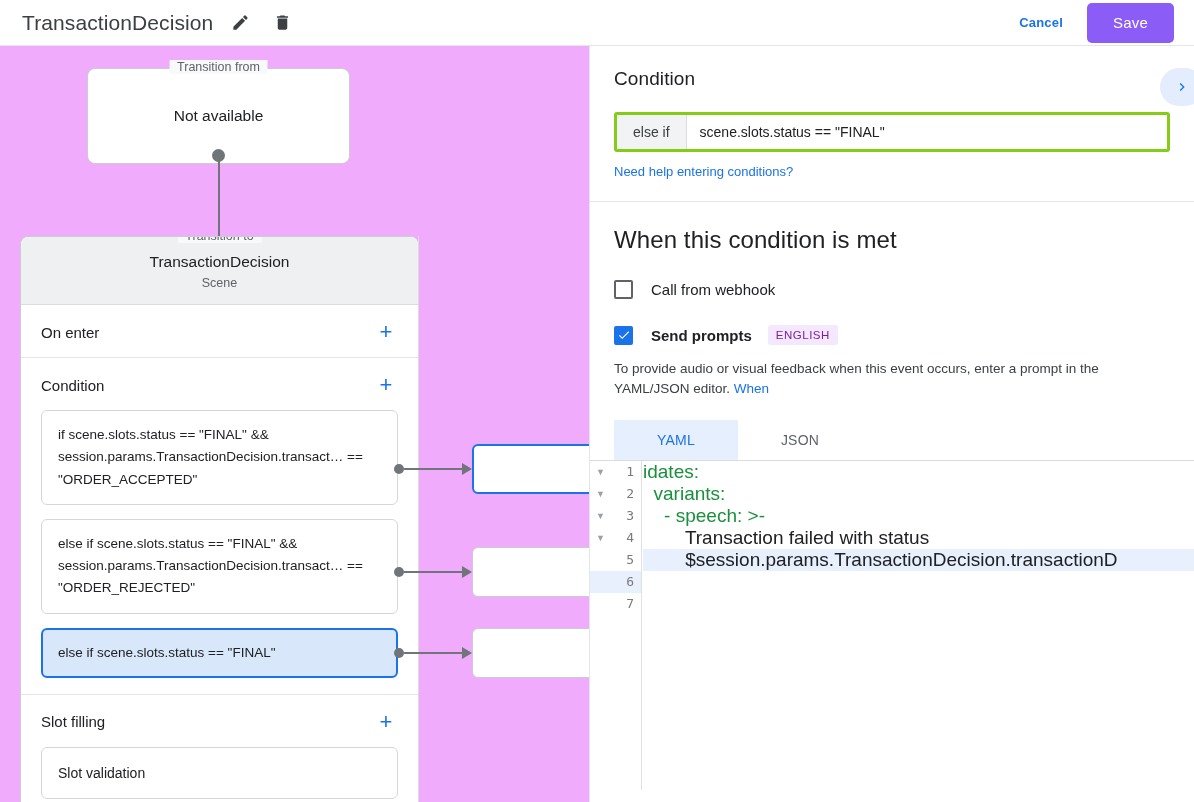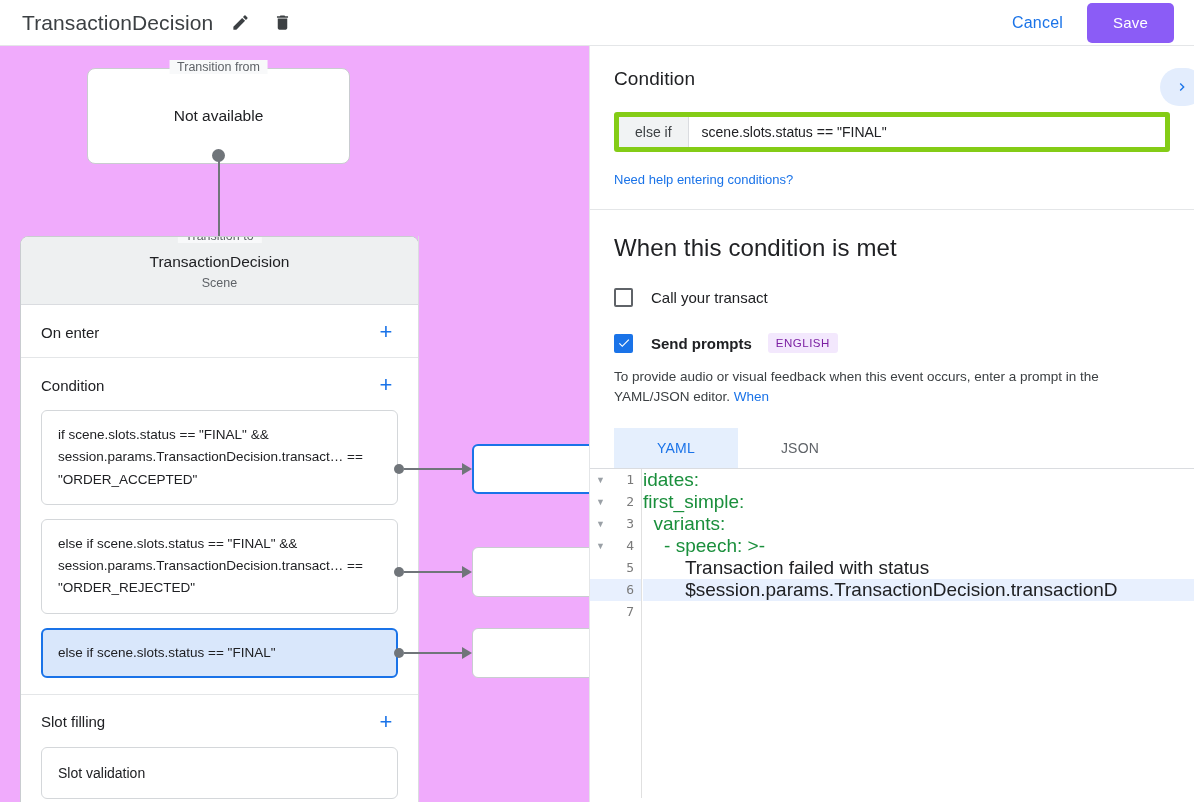--- a/index.html
+++ b/index.html
@@ -28,21 +28,21 @@
     white-space: nowrap;
   }
   .icon-btn {
     width: 30px; height: 30px; margin-left: 12px;
     display: flex; align-items: center; justify-content: center;
     border-radius: 50%; cursor: pointer; background: transparent;
   }
   .icon-btn svg { display: block; }
   .appbar-spacer { flex: 1 1 auto; }
   .cancel-btn {
-    font-size: 16px; color: #1a73e8; font-weight: 400;
+    font-size: 13px; color: #1a73e8; font-weight: 700;
     padding: 8px 12px; cursor: pointer; background: transparent;
     border: none; letter-spacing: .2px;
   }
   .save-btn {
     margin-left: 12px; margin-right: 20px;
     background: #8b5cf6; color: #ffffff;
     border: none; border-radius: 5px;
     font-size: 15px; font-weight: 500; letter-spacing: .2px;
     height: 40px; padding: 0 26px; cursor: pointer;
     font-family: "Liberation Sans", sans-serif;
@@ -170,34 +170,34 @@
   .chevron-pill {
     position: absolute; right: -10px; top: 22px;
     width: 44px; height: 38px; border-radius: 19px;
     background: #e3edfd;
     display: flex; align-items: center; justify-content: center;
     cursor: pointer;
   }
 
   .cond-input-row {
     display: flex; margin-top: 22px;
-    border: 5px solid #84cc16; border-radius: 3px; overflow: hidden;
+    border: 3px solid #84cc16; border-radius: 3px; overflow: hidden;
     height: 40px;
   }
   .cond-prefix {
     background: #f1f3f4; border-right: 1px solid #dadce0;
     display: flex; align-items: center; padding: 0 16px;
     font-size: 14px; color: #3c4043; white-space: nowrap;
   }
   .cond-value {
     flex: 1; display: flex; align-items: center; padding: 0 13px;
     font-size: 14px; color: #202124; background: #ffffff;
   }
   .help-link {
-    display: inline-block; margin-top: 20px;
+    display: inline-block; margin-top: 12px;
     font-size: 13px; color: #1a73e8; cursor: pointer;
   }
 
   .rp-divider { margin-top: 21px; height: 1px; background: #e4e6e8; }
 
   .rp-body { padding: 24px 24px 0 24px; }
   .rp-h2 { font-size: 24px; color: #202124; letter-spacing: .1px; }
 
   .check-row { display: flex; align-items: center; margin-top: 26px; }
   .cb {
@@ -375,21 +375,21 @@
       <span class="help-link">Need help entering conditions?</span>
     </div>
 
     <div class="rp-divider"></div>
 
     <div class="rp-body">
       <div class="rp-h2">When this condition is met</div>
 
       <div class="check-row">
         <div class="cb"></div>
-        <span class="check-label">Call your transact</span>
+        <span class="check-label">Call from webhook</span>
       </div>
 
       <div class="check-row">
         <div class="cb checked">
           <svg width="14" height="14" viewBox="0 0 24 24" aria-hidden="true">
             <path fill="#ffffff" d="M9 16.17 4.83 12l-1.42 1.41L9 19 21 7l-1.41-1.41z"></path>
           </svg>
         </div>
         <span class="check-label bold">Send prompts</span>
         <span class="lang-badge">ENGLISH</span>
@@ -429,21 +429,20 @@
         <div class="ln-row active-line">
           <span class="lnum">6</span>
         </div>
         <div class="ln-row">
           <span class="lnum">7</span>
         </div>
       </div>
 
       <div class="code-area">
         <div class="code-line tok-key">idates:</div>
-        <div class="code-line tok-key">first_simple:</div>
         <div class="code-line tok-key">  variants:</div>
         <div class="code-line tok-key">    - speech: &gt;-</div>
         <div class="code-line tok-str">        Transaction failed with status</div>
         <div class="code-line tok-str active-line">        $session.params.TransactionDecision.transactionD</div>
         <div class="code-line tok-str"></div>
       </div>
     </div>
   </div>
 </div>
 

